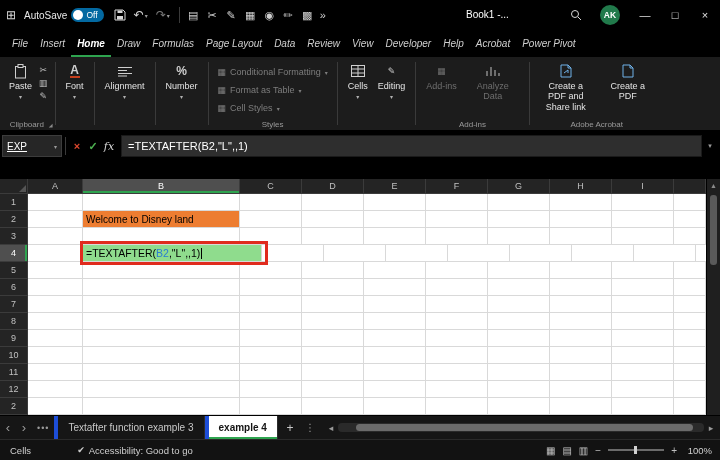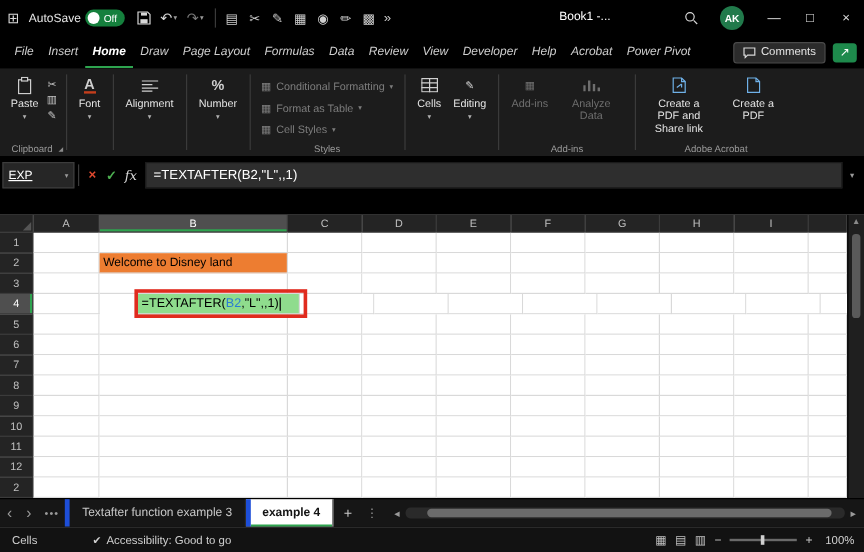--- a/index.html
+++ b/index.html
@@ -5,21 +5,21 @@
   * { box-sizing: border-box; margin: 0; padding: 0; }
   html,body { width: 720px; height: 460px; overflow: hidden; background:#000;
     font-family: "Liberation Sans", sans-serif; -webkit-user-select:none; user-select:none; }
   .app { width:720px; height:460px; display:flex; flex-direction:column; }
 
   
   .titlebar { height:30px; background:#000; color:#e8e8e8; display:flex; align-items:center;
     font-size:10px; position:relative; flex:0 0 30px; }
   .tb-icon { width:22px; text-align:center; font-size:12px; color:#d8d8d8; }
   .autosave { display:flex; align-items:center; gap:4px; margin:0 6px 0 2px; }
-  .switch { display:flex; align-items:center; gap:3px; background:#15803d; border-radius:8px;
+  .switch { display:flex; align-items:center; gap:3px; background:#0369a1; border-radius:8px;
     padding:1px 6px 1px 2px; height:14px; }
   .knob { width:10px; height:10px; border-radius:50%; background:#fff; }
   .sw-label { font-size:8.5px; color:#fff; }
   .tb-btn { padding:0 4px; font-size:12px; color:#d8d8d8; display:flex; align-items:center; gap:1px; }
   .tb-btn .mini-caret { font-size:6px; color:#9a9a9a; }
   .tb-btn.dim { color:#7a7a7a; }
   .tb-sep { width:1px; height:16px; background:#3a3a3a; margin:0 5px; }
   .qat { display:flex; align-items:center; gap:2px; }
   .qat span { width:17px; text-align:center; font-size:11px; color:#cfcfcf; }
   .qat-overflow { font-size:11px; color:#cfcfcf; padding:0 4px; }
@@ -206,39 +206,30 @@
       <span class="win-btn">×</span>
     </div>
   </div>
 
   <div class="menubar">
     <div class="menu-tabs">
         <div class="mtab">File</div>
         <div class="mtab">Insert</div>
         <div class="mtab active">Home</div>
         <div class="mtab">Draw</div>
+        <div class="mtab">Formulas</div>
         <div class="mtab">Page Layout</div>
-        <div class="mtab">Formulas</div>
         <div class="mtab">Data</div>
         <div class="mtab">Review</div>
         <div class="mtab">View</div>
         <div class="mtab">Developer</div>
         <div class="mtab">Help</div>
         <div class="mtab">Acrobat</div>
         <div class="mtab">Power Pivot</div>
       </div>
-    <div class="menu-right">
-      <div class="comments-pill">
-        <svg width="11" height="10" viewBox="0 0 11 10">
-            <path d="M1 1h9v6H4L2 9V7H1z" fill="none" stroke="#d8d8d8"></path>
-          </svg>
-        <span>Comments</span>
-      </div>
-      <div class="share-btn">↗</div>
-    </div>
   </div>
 
   <div class="ribbon">
     <div class="rgroup">
       <div class="rb-big">
         <span class="ric">
           <svg width="13" height="15" viewBox="0 0 13 15">
               <rect x="1.5" y="2.5" width="10" height="11.5" fill="none" stroke="#cfcfcf"></rect>
               <rect x="4" y="0.5" width="5" height="3" fill="#1c1c1c" stroke="#cfcfcf"></rect>
             </svg>
@@ -436,21 +427,21 @@
         <div class="g-cell" style="width: 62px;"></div>
         <div class="g-cell" style="width: 62px;"></div>
         <div class="g-cell" style="width: 62px;"></div>
         <div class="g-cell" style="width: 62px;"></div>
         <div class="g-cell" style="width: 62px;"></div>
         <div class="g-cell" style="width: 32px;"></div>
       </div>
       <div class="g-row">
         <div class="g-rowh sel">4</div>
         <div class="g-cell" style="width: 55px;"></div>
-        <div class="g-cell c-b4" style="width: 135px; background: rgb(143, 220, 141); margin-left: 32px;">
+        <div class="g-cell c-b4" style="width: 179px; background: rgb(143, 220, 141);">
           <span>=TEXTAFTER(</span>
           <span class="ref">B2</span>
           <span>,"L",,1)</span>
           <span class="edit-caret"></span>
           <div class="annotation"></div>
         </div>
         <div class="g-cell" style="width: 62px;"></div>
         <div class="g-cell" style="width: 62px;"></div>
         <div class="g-cell" style="width: 62px;"></div>
         <div class="g-cell" style="width: 62px;"></div>

